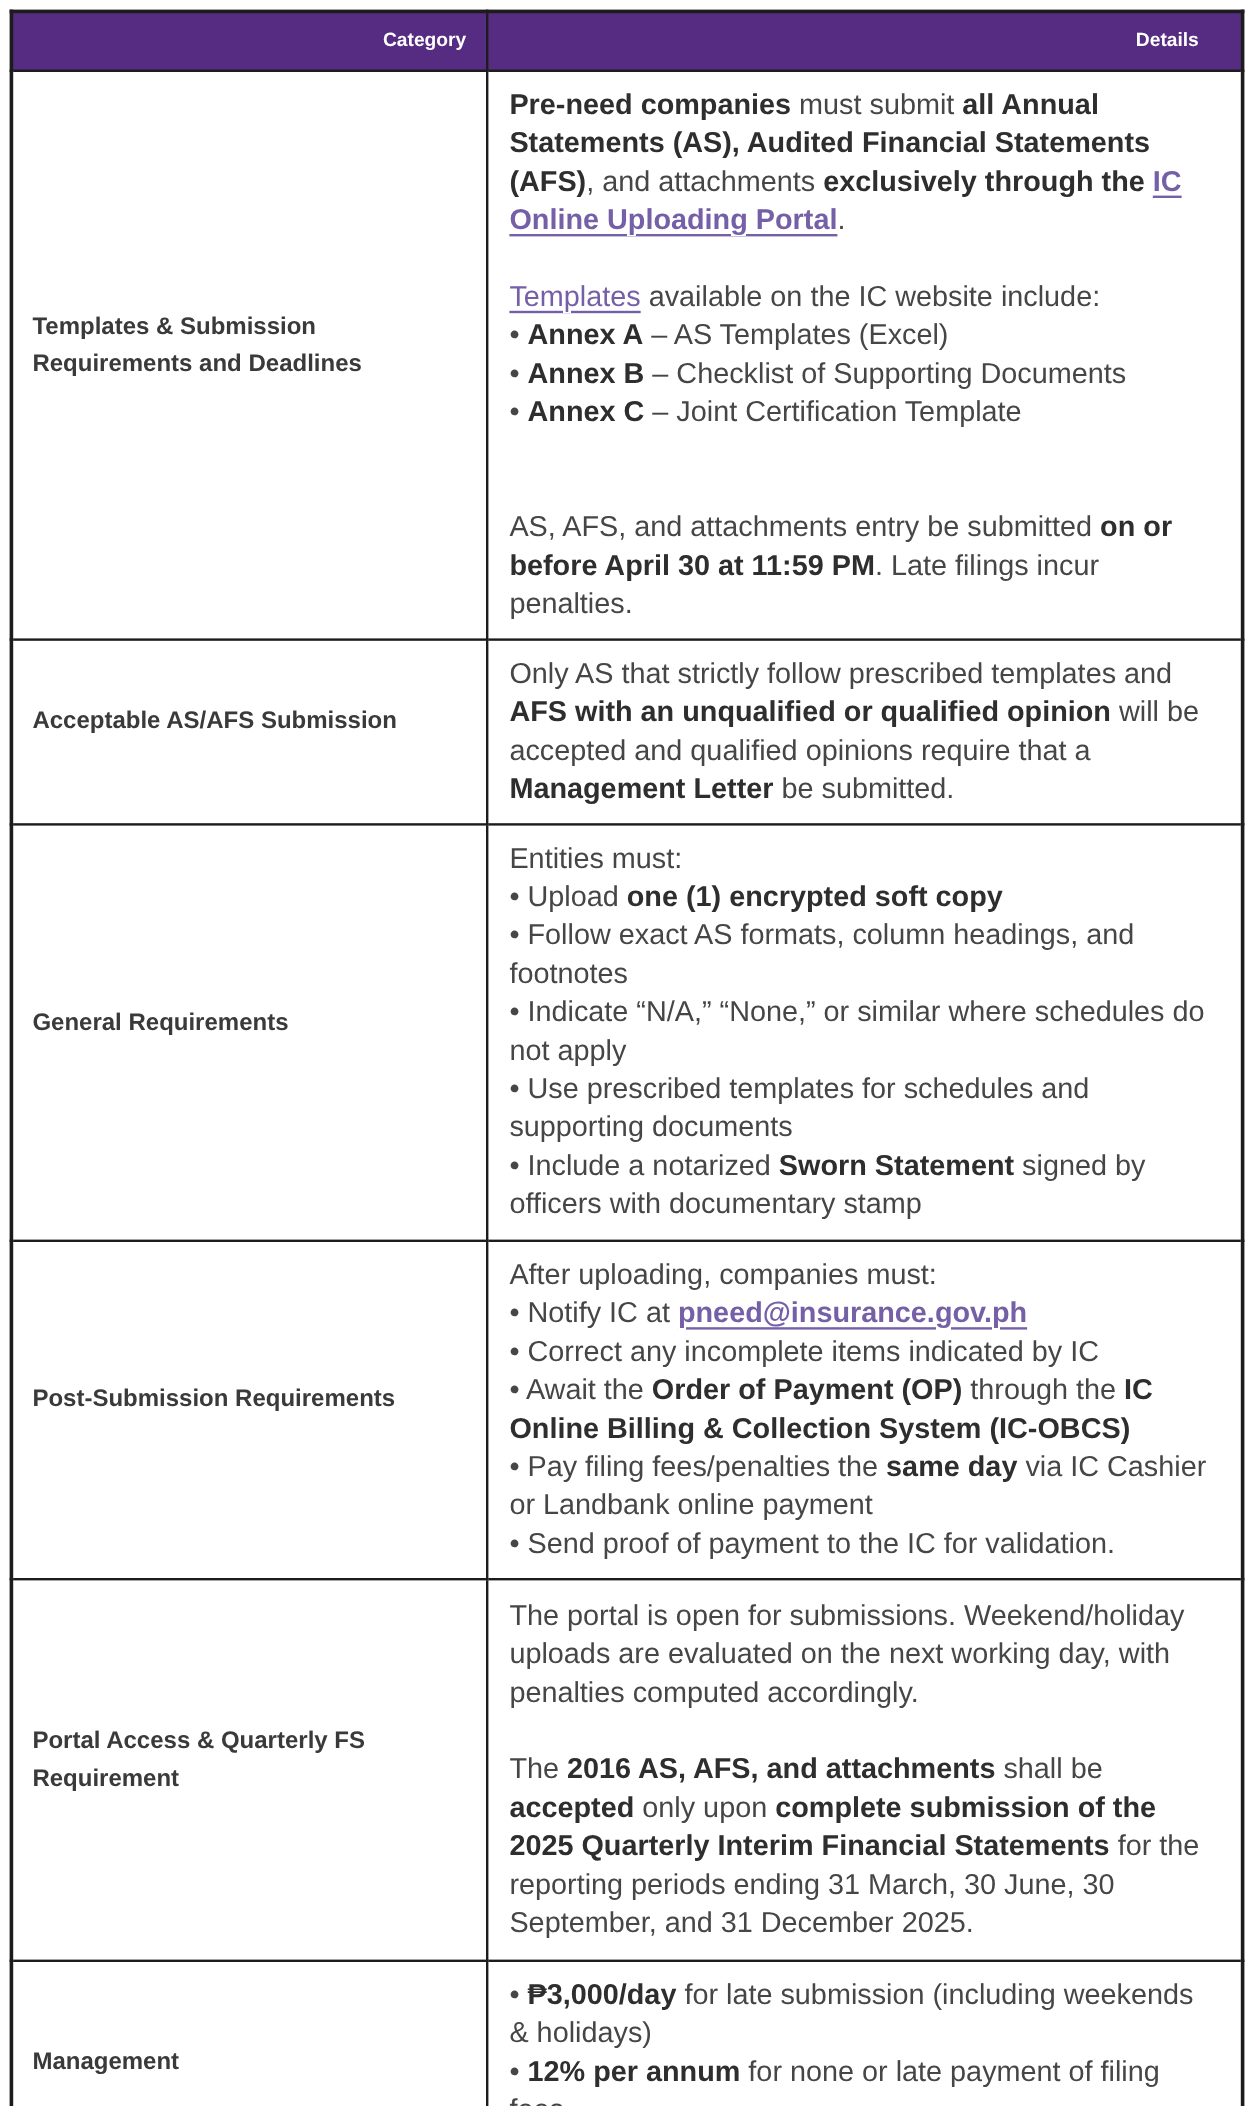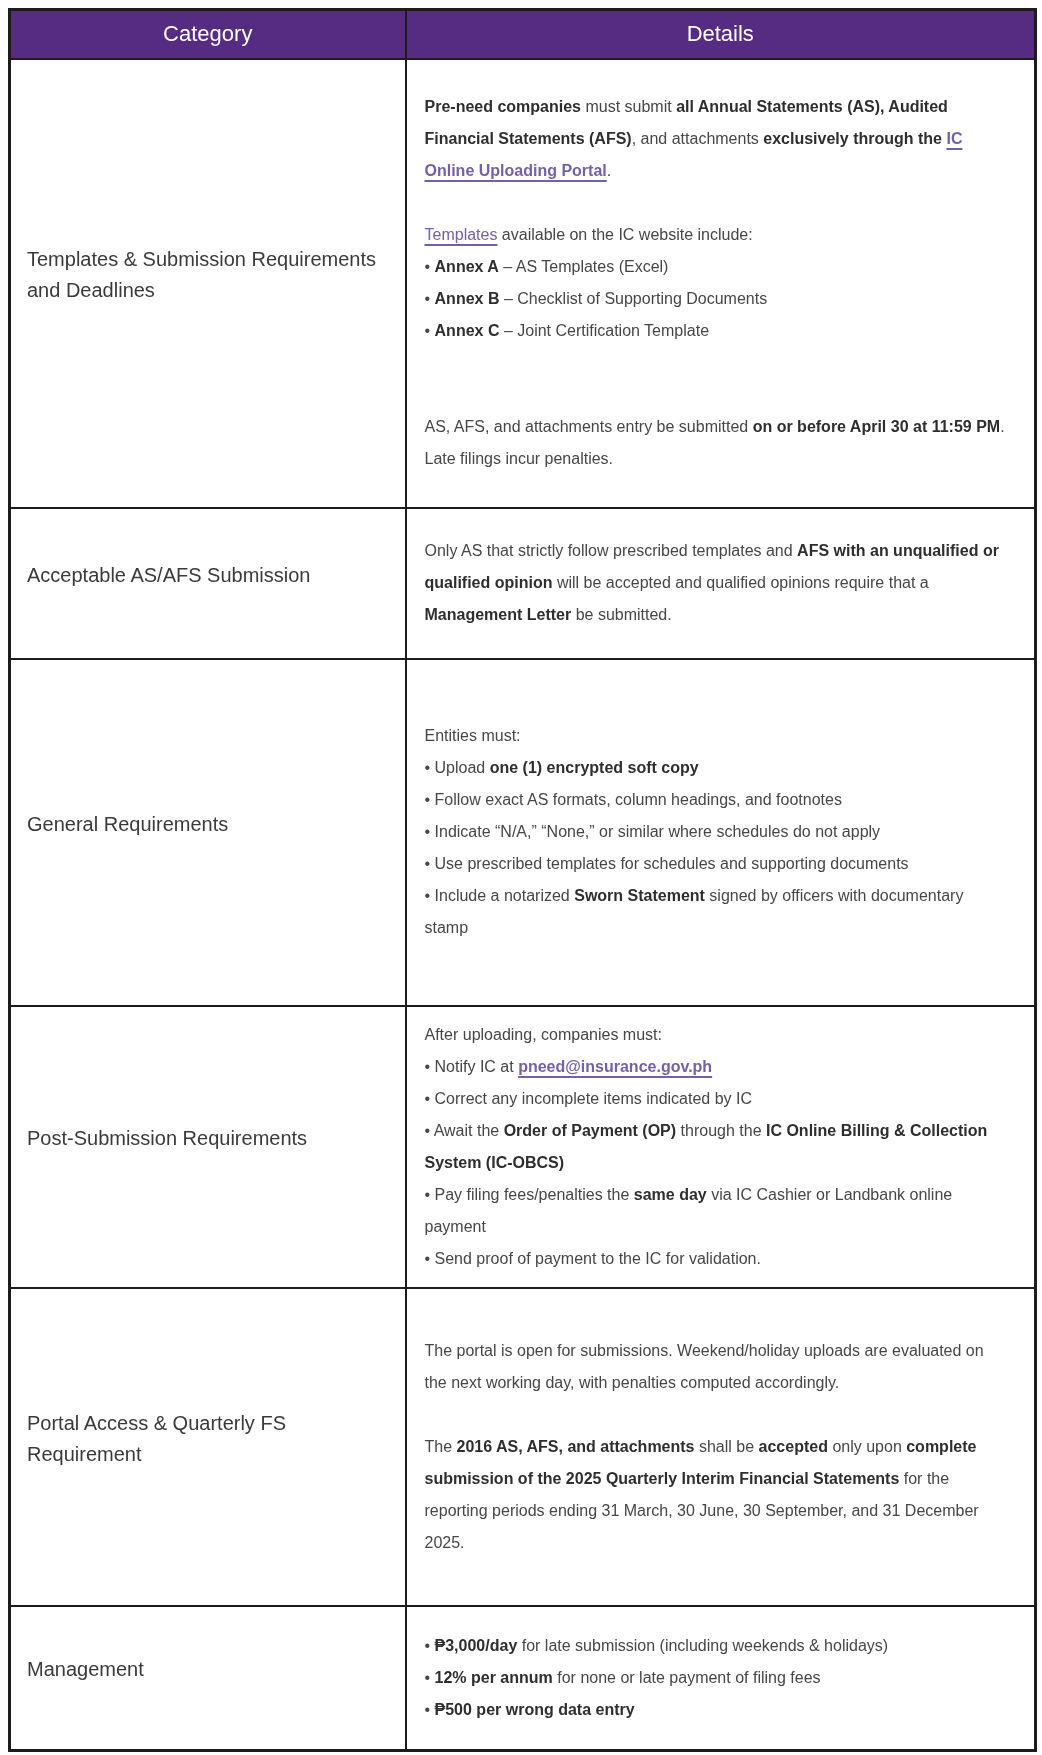--- a/index.html
+++ b/index.html
@@ -27,39 +27,39 @@
     table-layout:fixed;
     border:3px solid var(--border);
   }
   col.col-cat{width:396px;}
   col.col-det{width:630px;}
   th,td{border:2px solid var(--border);}
   thead tr{height:49px;}
   th{
     background:var(--header-bg);
     color:var(--header-text);
-    font-size:22px;
-    font-weight:400;
-    text-align:center;
+    font-size:16px;
+    font-weight:700;
+    text-align:right;
     vertical-align:middle;
   }
   th.hc{padding:0 16px;}
   th.hd{padding:0 35px;}
   td.cat{
     vertical-align:middle;
-    font-weight:400;
+    font-weight:700;
     color:var(--category-text);
     font-size:20px;
     line-height:31px;
     padding:12px 22px 28px 16px;
   }
   td.det{
     vertical-align:middle;
     color:var(--text);
-    font-size:16px;
+    font-size:24px;
     line-height:32px;
     padding:12px 24px 12px 18px;
     border-radius:15px;
   }
   .para{margin:0;}
   .spacer{height:32px;}
   .spacer.x2{height:64px;}
   .b{font-weight:700;color:var(--bold-text);}
   a.link{
     color:var(--link);

